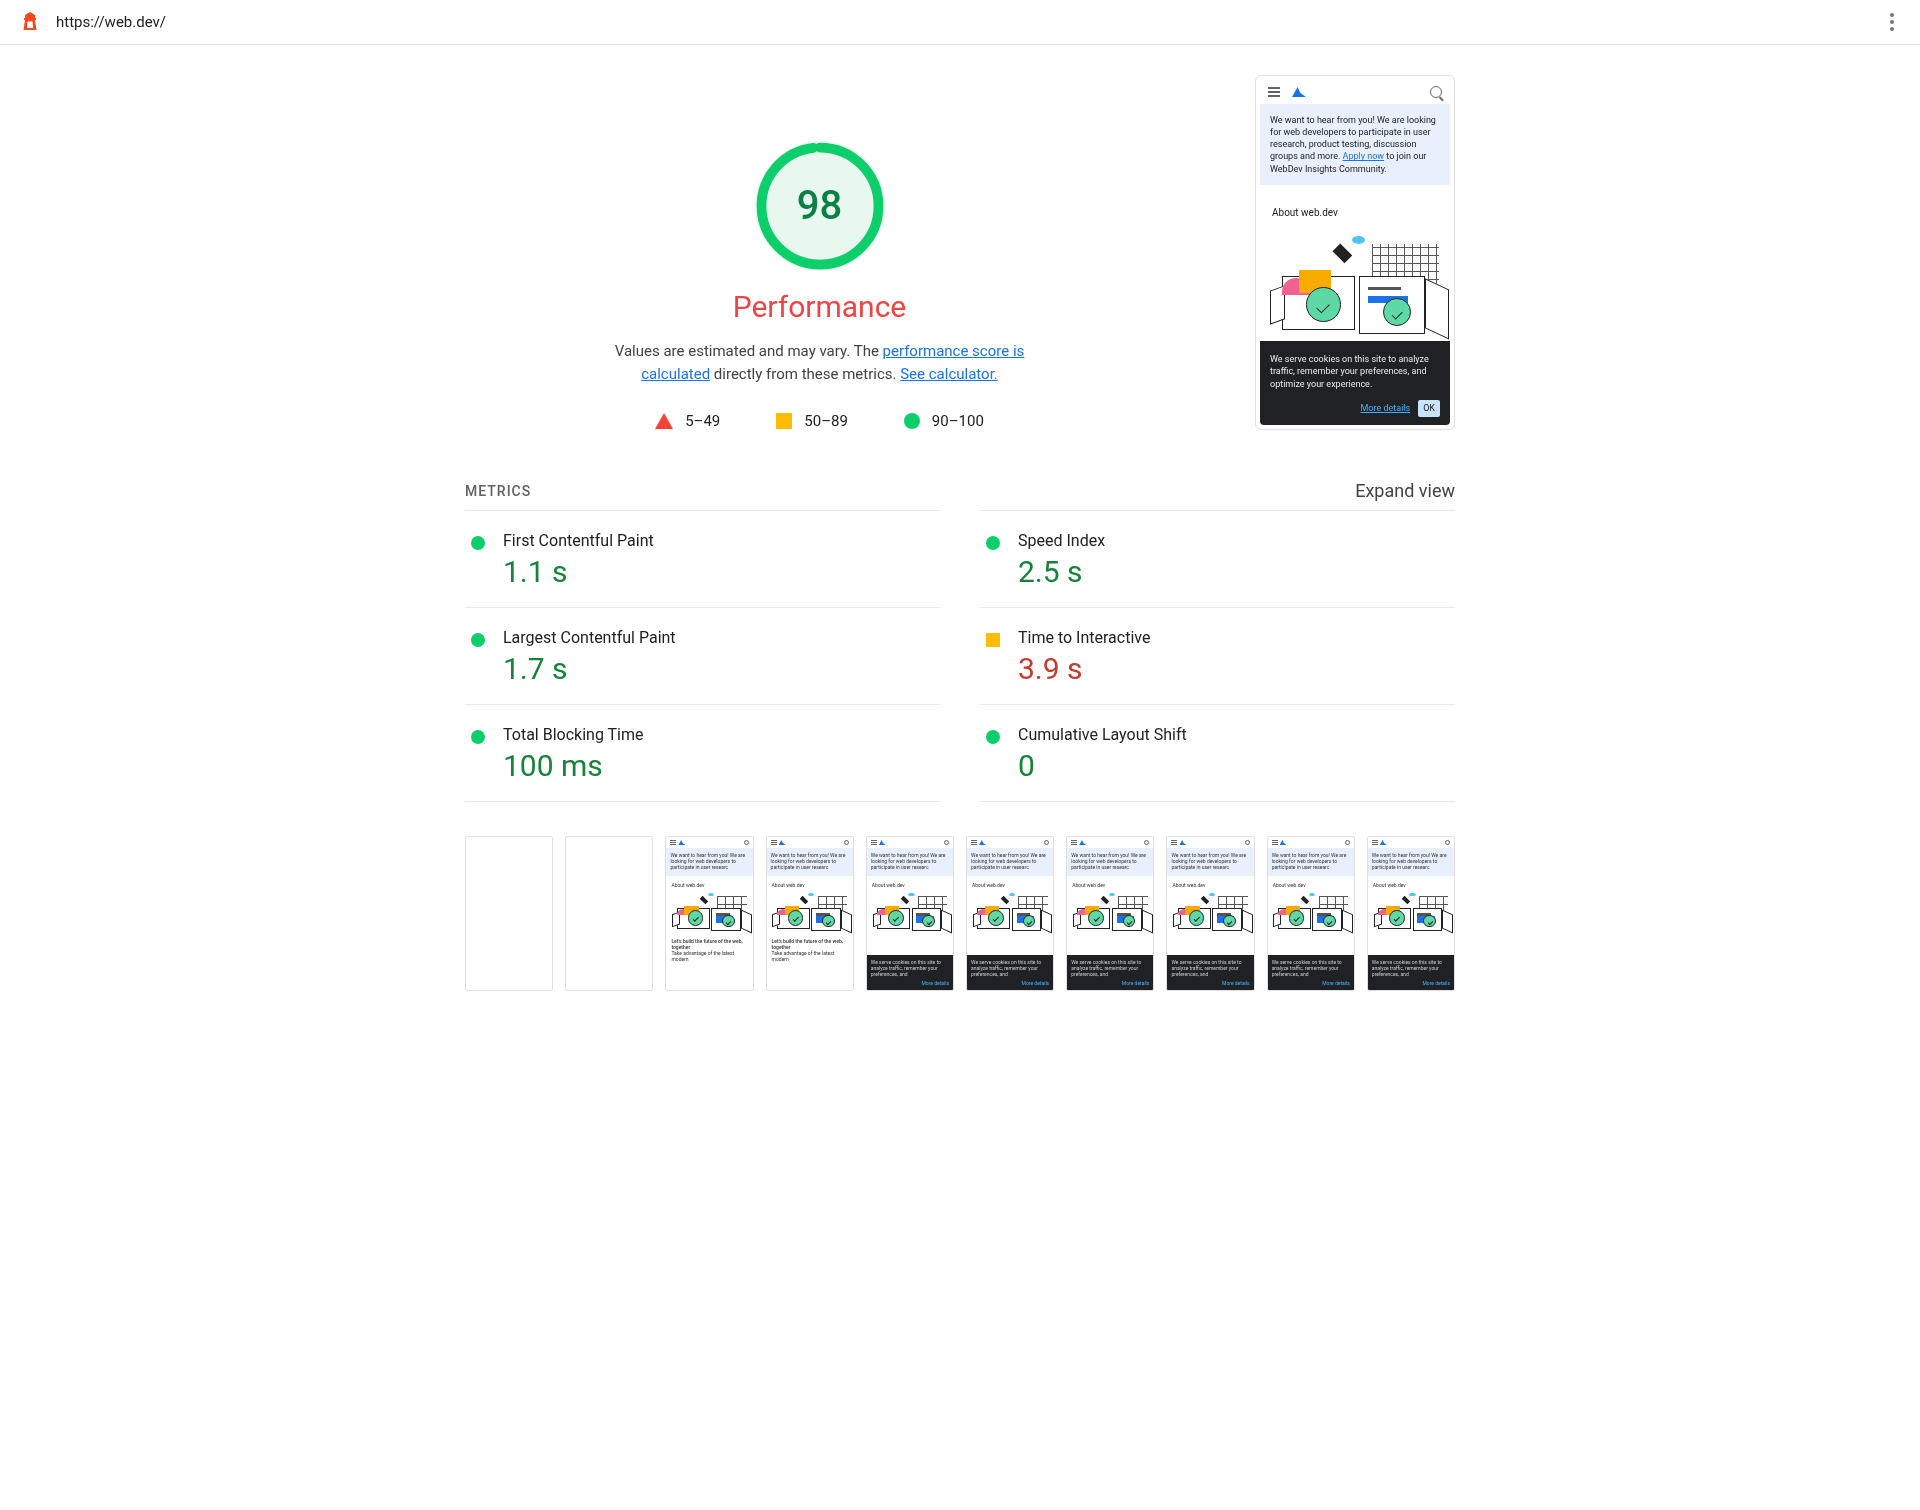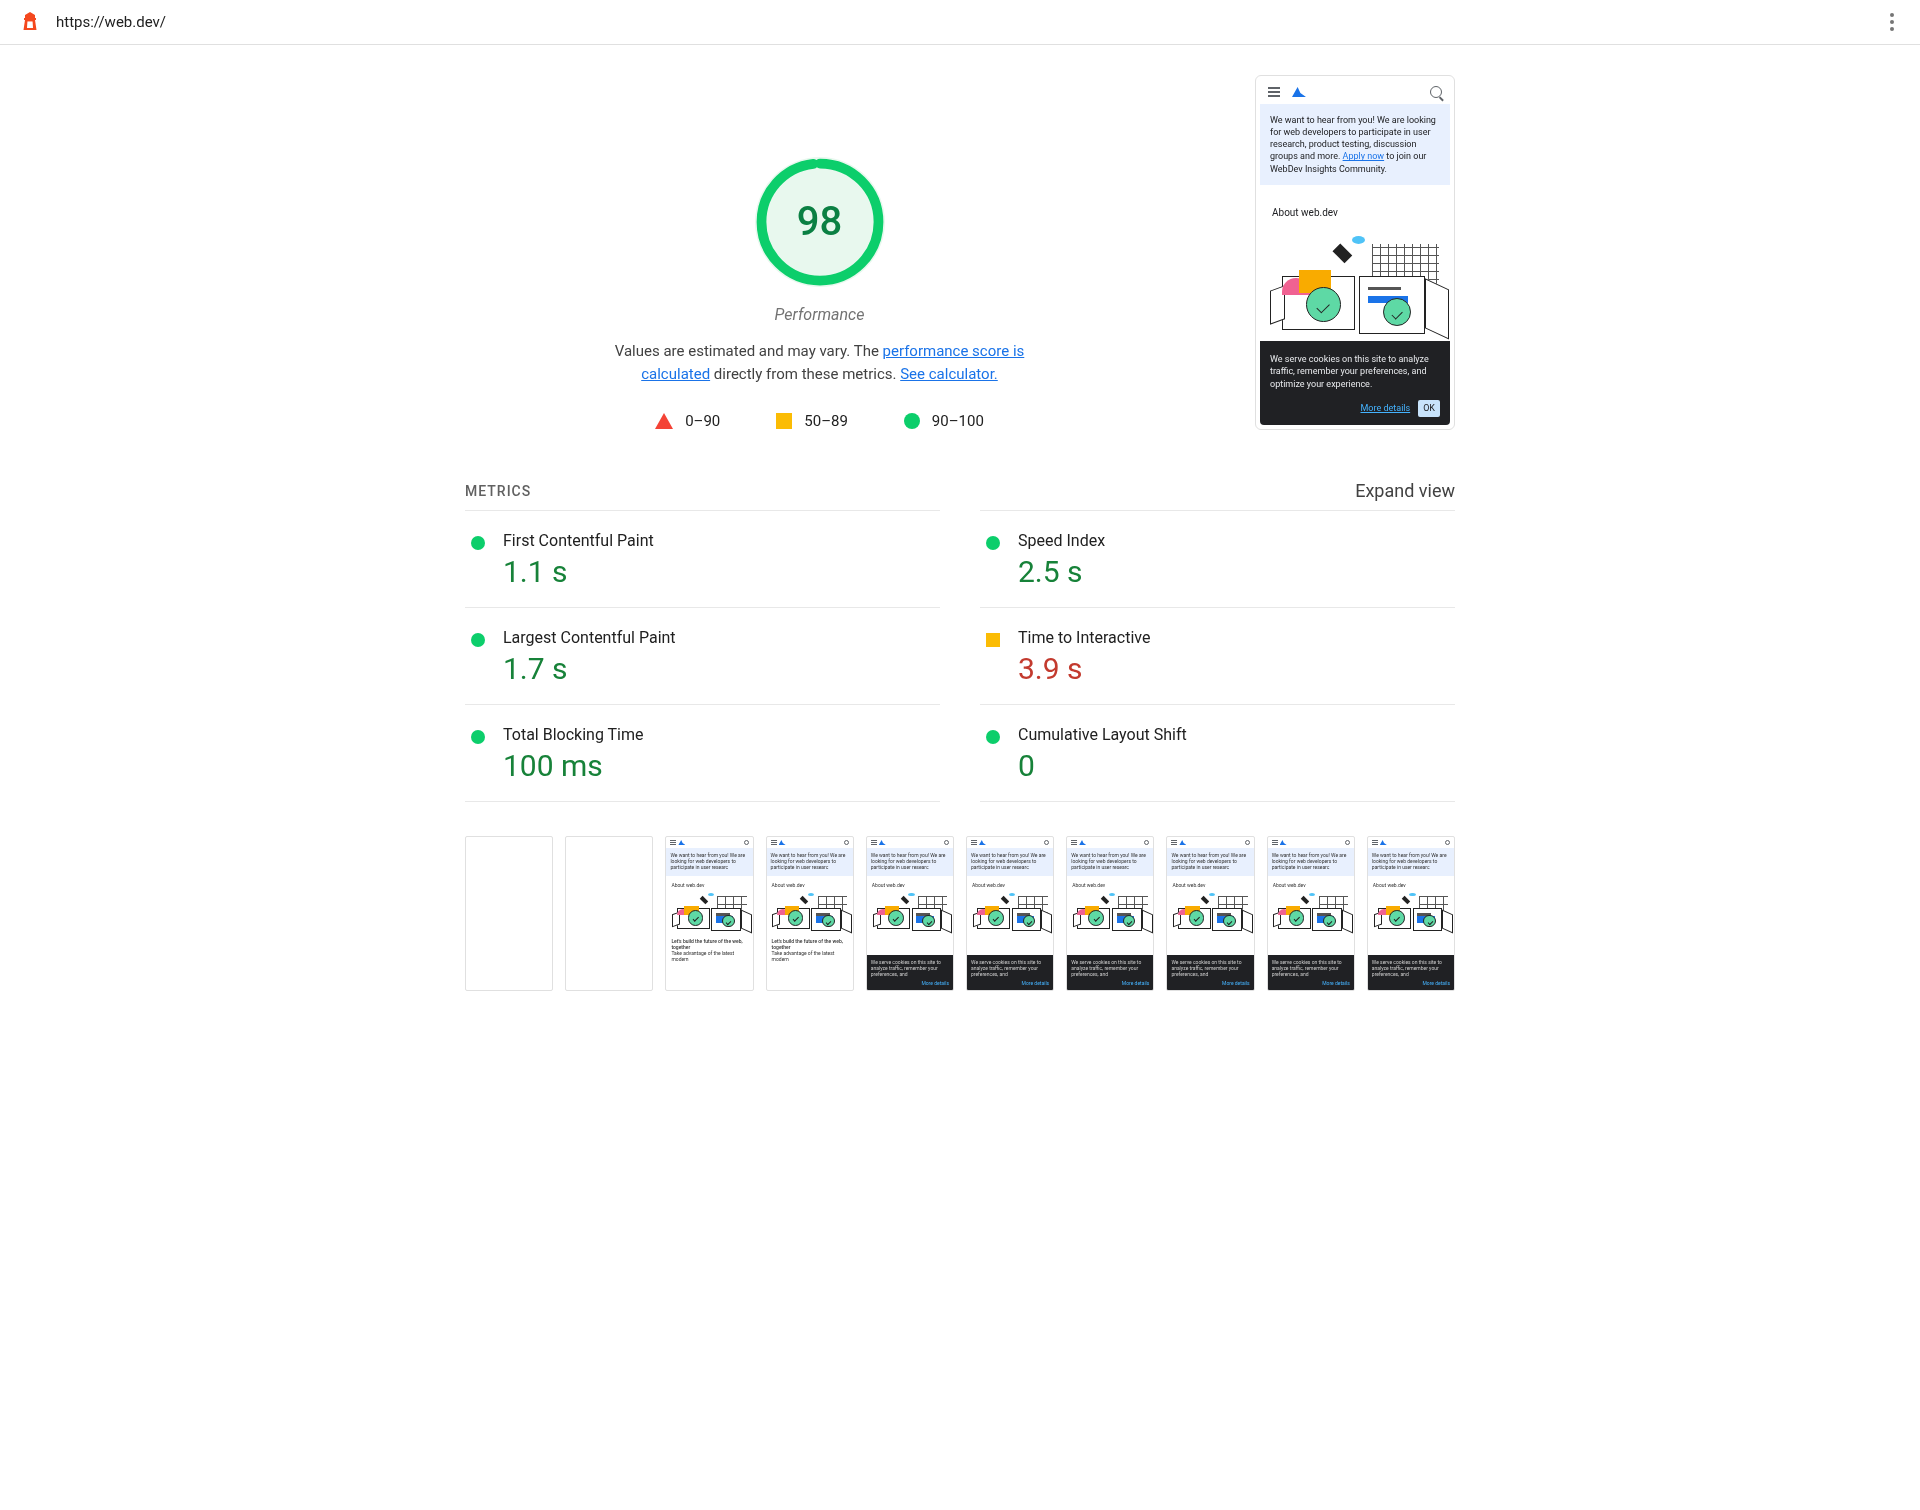--- a/index.html
+++ b/index.html
@@ -11,21 +11,21 @@
 .menu-dots span { width: 4px; height: 4px; background: #757575; border-radius: 50%; }
 
 .content { max-width: 990px; margin: 0 auto; padding: 30px 0 40px; }
 
 .top { display: flex; gap: 40px; align-items: flex-end; }
 .gauge-col { flex: 1; text-align: center; padding: 0 20px; }
 .gauge-wrap { position: relative; width: 130px; height: 130px; margin: 0 auto 18px; }
 .gauge-bg { position: absolute; inset: 0; border-radius: 50%; background: #e8f8ee; }
 .gauge-svg { position: absolute; inset: 0; transform: rotate(-90deg); }
 .gauge-score { position: absolute; inset: 0; display: flex; align-items: center; justify-content: center; font-size: 40px; font-weight: 500; color: #0b8043; }
-.cat-title { font-size: 16px; font-weight: 400; color: #737373; margin-bottom: 14px; font-style: italic; }
+.cat-title { font-size: 30px; font-weight: 400; color: #ef4444; margin-bottom: 14px; }
 .desc { font-size: 15px; color: #424242; line-height: 1.55; max-width: 440px; margin: 16px auto 26px; }
 .desc a { color: #1a73e8; text-decoration: underline; }
 .legend { display: flex; justify-content: center; gap: 56px; font-size: 15px; color: #212121; }
 .legend-item { display: flex; align-items: center; gap: 12px; }
 .tri { width: 0; height: 0; border-left: 9px solid transparent; border-right: 9px solid transparent; border-bottom: 16px solid #f44336; }
 .sq { width: 16px; height: 16px; background: #fbbc04; }
 .cir { width: 16px; height: 16px; background: #0cce6b; border-radius: 50%; }
 
 .divider-v { width: 1px; background: #e0e0e0; margin: 80px 0 40px; }
 
@@ -126,21 +126,21 @@
         </svg>
         <div class="gauge-score">98</div>
       </div>
       <div class="cat-title">Performance</div>
       <div class="desc">
         <span>Values are estimated and may vary. The </span><a href="#">performance score is calculated</a><span> directly from these metrics. </span><a href="#">See calculator.</a>
       </div>
       <div class="legend">
         <div class="legend-item">
             <div class="tri"></div>
-            <span>0–90</span>
+            <span>5–49</span>
           </div>
         <div class="legend-item">
             <div class="sq"></div>
             <span>50–89</span>
           </div>
         <div class="legend-item">
             <div class="cir"></div>
             <span>90–100</span>
           </div>
       </div>

